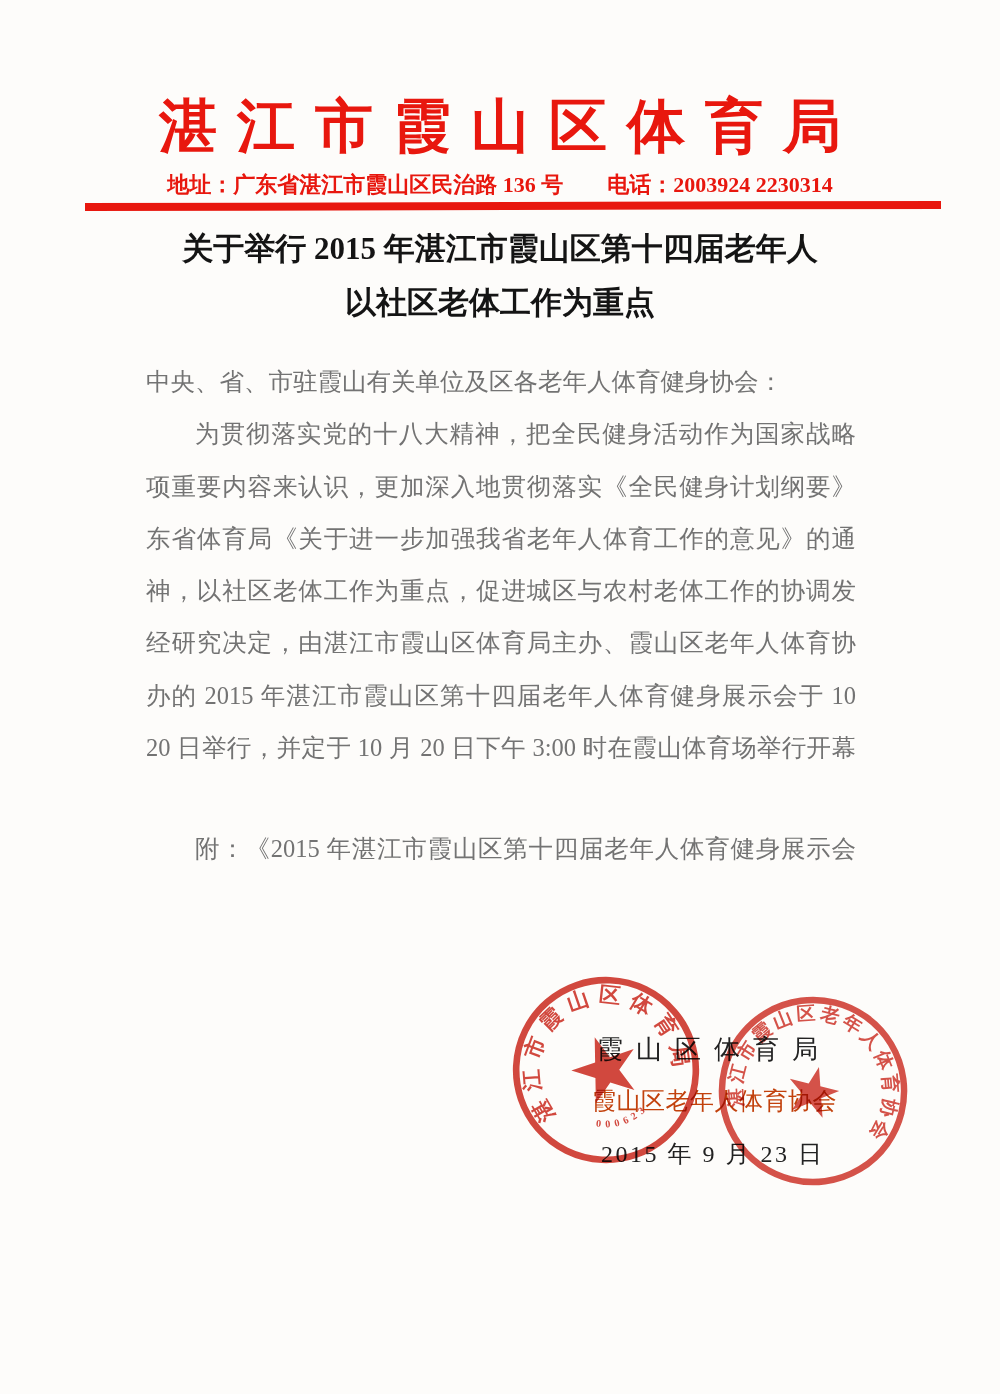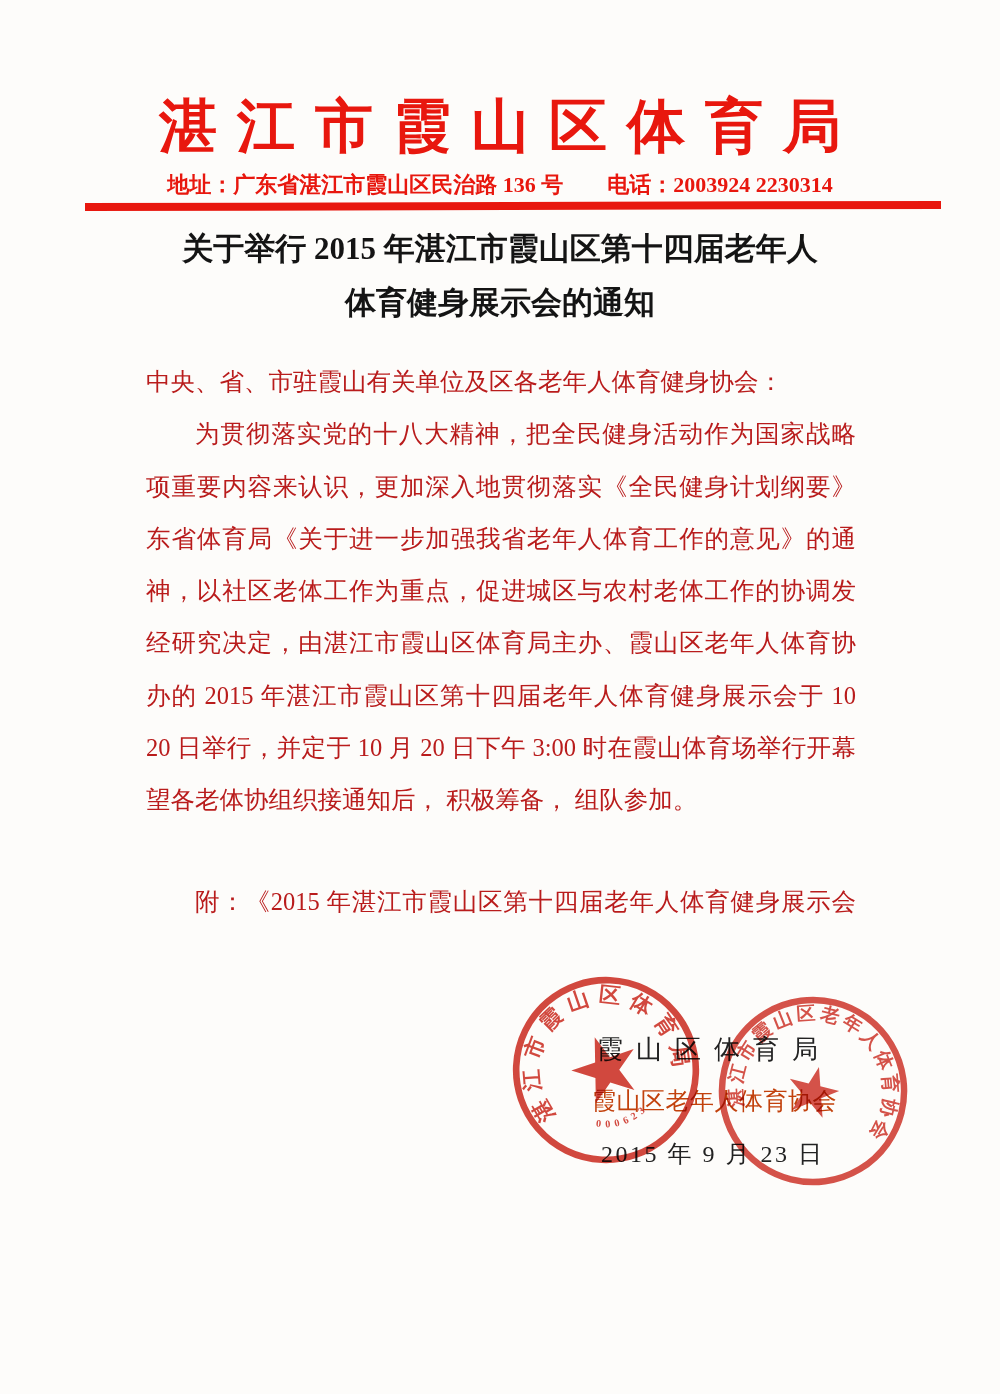--- a/index.html
+++ b/index.html
@@ -28,21 +28,21 @@
     position:absolute;top:202px;left:85px;width:856px;height:8px;
     background:var(--red);transform:rotate(-0.15deg);
   }
   .doc-title{
     position:absolute;top:222px;left:0;width:100%;
     text-align:center;font-size:31px;font-weight:bold;color:#141414;
     line-height:54px;
   }
   .doc-body{
     position:absolute;left:146px;top:356px;width:710px;
-    font-size:24.5px;color:#b91c1c;
+    font-size:24.5px;color:#737373;
   }
   .line{line-height:52.3px;height:52.3px;white-space:nowrap;}
   .jline{
     line-height:52.3px;height:52.3px;white-space:normal;
     text-align:justify;text-align-last:justify;overflow:hidden;
   }
   .indent{text-indent:49px;}
   .gap{height:49px;}
   .sig1{
     position:absolute;left:597px;top:1032px;font-size:26px;
@@ -67,33 +67,32 @@
 
 <div class="org-name">湛江市霞山区体育局</div>
 <div class="contact">
   <span>地址：广东省湛江市霞山区民治路 136 号</span>
   <span>电话：2003924  2230314</span>
 </div>
 <div class="redbar"></div>
 
 <div class="doc-title">
   <div>关于举行 2015 年湛江市霞山区第十四届老年人</div>
-  <div>体育健身展示会的通知</div>
+  <div>以社区老体工作为重点</div>
 </div>
 
 <div class="doc-body">
   <div class="line">中央、省、市驻霞山有关单位及区各老年人体育健身协会：</div>
   <div class="jline indent">为贯彻落实党的十八大精神，把全民健身活动作为国家战略的一</div>
   <div class="jline">项重要内容来认识，更加深入地贯彻落实《全民健身计划纲要》和广</div>
   <div class="jline">东省体育局《关于进一步加强我省老年人体育工作的意见》的通知精</div>
   <div class="jline">神，以社区老体工作为重点，促进城区与农村老体工作的协调发展。</div>
   <div class="jline">经研究决定，由湛江市霞山区体育局主办、霞山区老年人体育协会承</div>
   <div class="jline">办的 2015 年湛江市霞山区第十四届老年人体育健身展示会于 10 月</div>
   <div class="jline">20 日举行，并定于 10 月 20 日下午 3:00 时在霞山体育场举行开幕式，</div>
-  <div class="line">望各老体协组织接通知后， 积极筹备， 组队参加。</div>
   <div class="gap"></div>
   <div class="jline indent">附：《2015 年湛江市霞山区第十四届老年人体育健身展示会及比</div>
 </div>
 
 <div class="sig1">霞山区体育局</div>
 <div class="sig2">霞山区老年人体育协会</div>
 <div class="sig-date">2015 年 9 月 23 日</div>
 
 <div class="stamp stamp-left">
   <svg viewBox="0 0 192 192">

